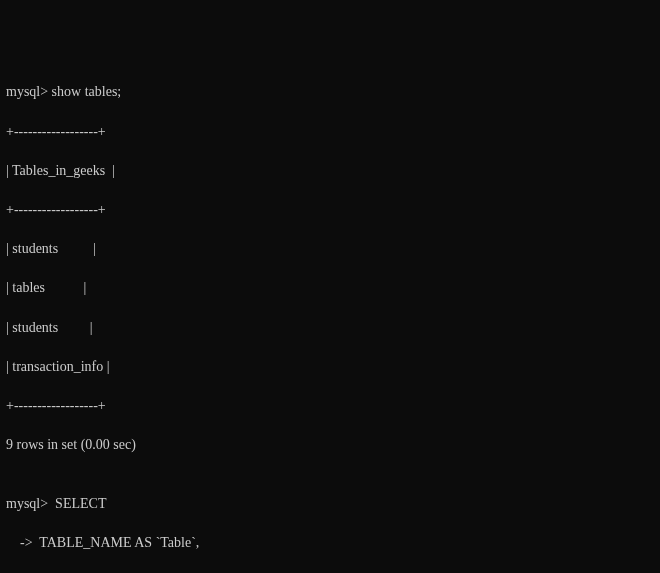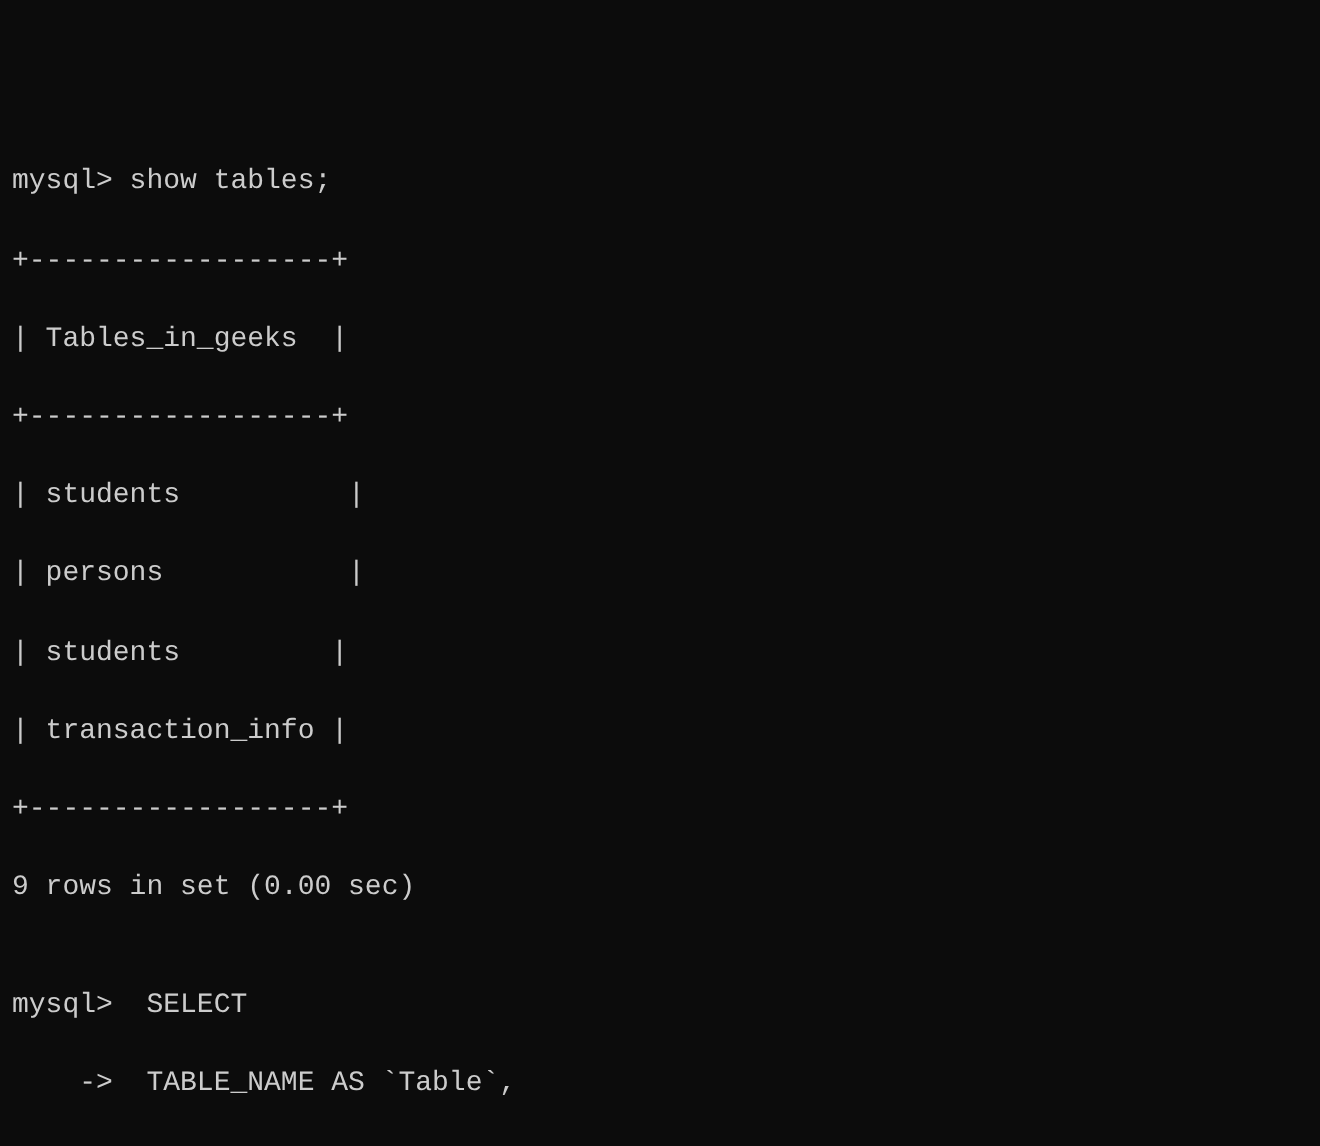--- a/index.html
+++ b/index.html
@@ -14,33 +14,34 @@
       font-size: 14px;
       line-height: 1.4;
       padding: 4px 6px;
       width: 660px;
       height: 573px;
       white-space: pre;
       overflow: hidden;
     }
     .line {
       display: block;
+      font-family: Liberation Serif, serif;
     }
   </style>
 </head>
 <body>
 
 
 
 <span class="line">mysql&gt; show tables;</span>
 <span class="line">+------------------+</span>
 <span class="line">| Tables_in_geeks  |</span>
 <span class="line">+------------------+</span>
 <span class="line">| students          |</span>
-<span class="line">| persons           |</span>
+<span class="line">| tables           |</span>
 <span class="line">| students         |</span>
 <span class="line">| transaction_info |</span>
 <span class="line">+------------------+</span>
 <span class="line">9 rows in set (0.00 sec)</span>
 <span class="line"></span>
 <span class="line">mysql&gt;  SELECT</span>
 <span class="line">    -&gt;  TABLE_NAME AS `Table`,</span>
 <span class="line">    -&gt;  ROUND(((DATA_LENGTH + INDEX_LENGTH) / 1024 / 1024),2) AS `Size (MB)`</span>
 
 

